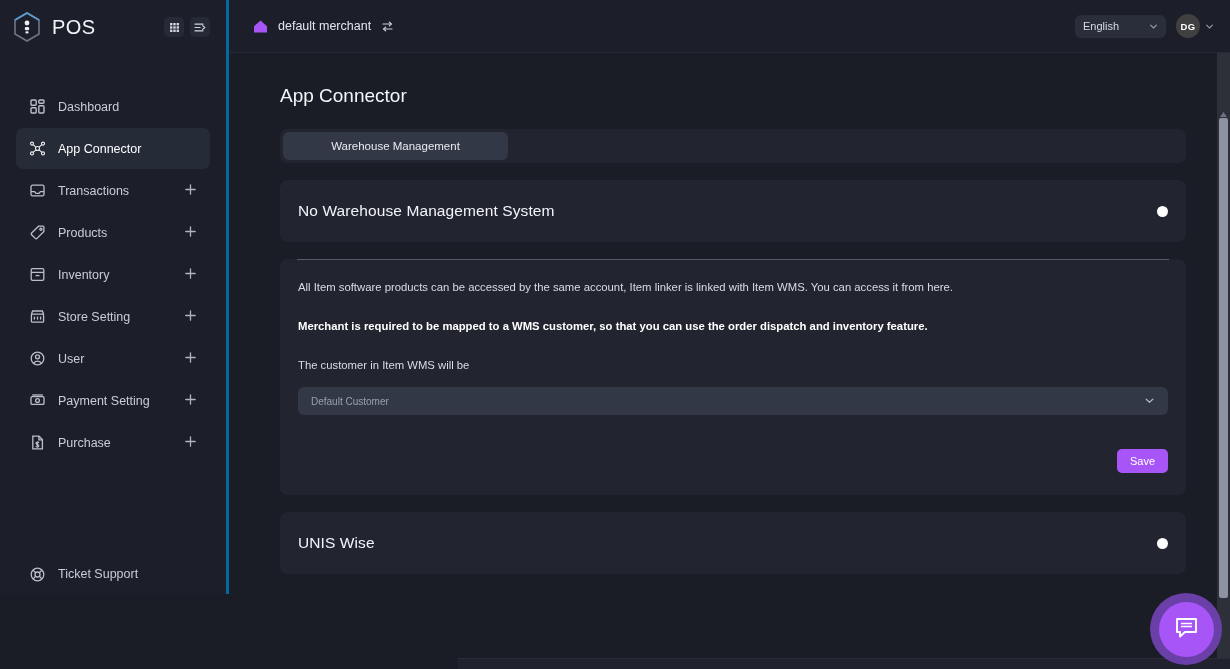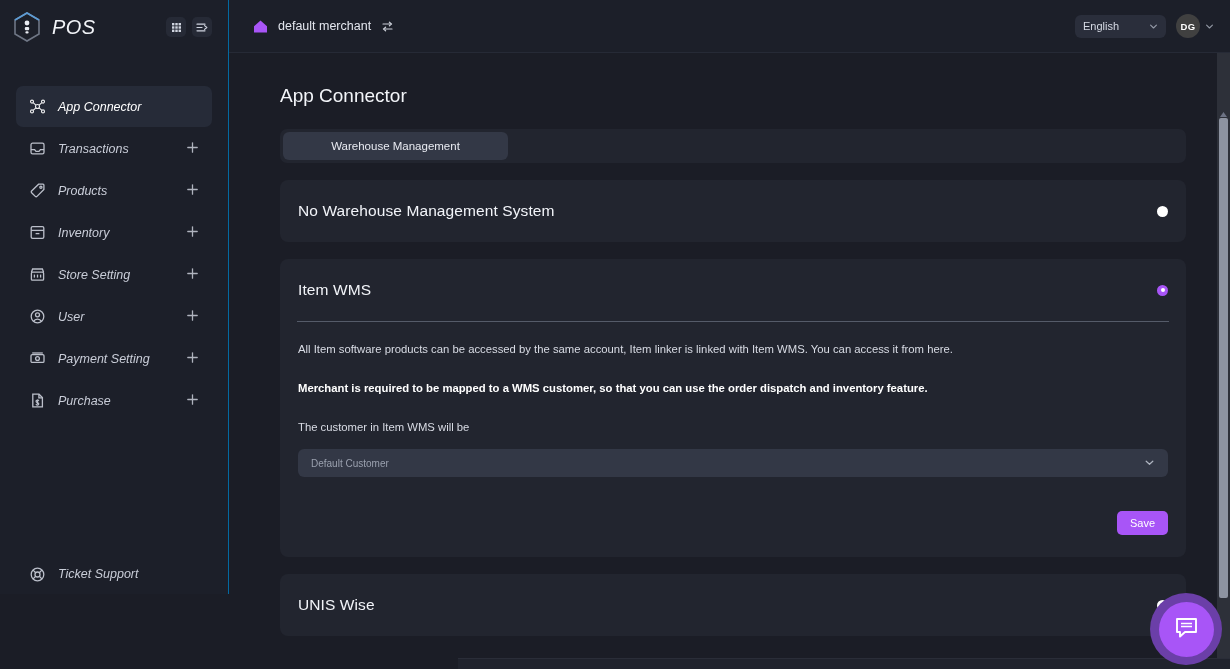--- a/index.html
+++ b/index.html
@@ -8,25 +8,24 @@
     background: #1b1d26;
     font-family: "Liberation Sans", sans-serif;
     overflow: hidden;
   }
   .app { position: relative; width: 1230px; height: 669px; display: flex; }
 
   
   .sidebar {
     width: 229px; height: 594px;
     background: #1c1f29;
-    border-right: 1px solid #0369a1;
+    border-right: 3px solid #0369a1;
     display: flex; flex-direction: column;
     flex: 0 0 229px;
     position: relative;
-    font-style: italic;
   }
   .brand {
     height: 54px; display: flex; align-items: center;
     padding-left: 10px; gap: 8px;
   }
   .logo-hex { width: 34px; height: 34px; display: block; }
   .brand-name {
     color: #f2f4f8; font-size: 20px; letter-spacing: .4px;
   }
   .brand-tools { margin-left: auto; display: flex; gap: 6px; padding-right: 16px; }
@@ -236,20 +235,31 @@
               </g>
               <polyline points="8.6,3.6 10.8,5.5 8.6,7.4" fill="none" stroke="#cfd4df" stroke-width="1.2" stroke-linecap="round" stroke-linejoin="round"></polyline>
             </svg>
           </span>
         </div>
       </div>
     </div>
 
     <nav class="nav">
 
+      <div class="nav-item">
+        <span>
+          <svg class="nav-ico" viewBox="0 0 17 17" fill="none" stroke="#c9cdd8" stroke-width="1.4">
+            <rect x="2" y="2" width="5.2" height="5.2" rx="1"></rect>
+            <rect x="9.8" y="2" width="5.2" height="3.2" rx="1"></rect>
+            <rect x="2" y="9.8" width="5.2" height="5.2" rx="1"></rect>
+            <rect x="9.8" y="7.8" width="5.2" height="7.2" rx="1"></rect>
+          </svg>
+        </span>
+        <span class="nav-label">Dashboard</span>
+      </div>
 
       <div class="nav-item active">
         <span>
           <svg class="nav-ico" viewBox="0 0 17 17" fill="none" stroke="#ffffff" stroke-width="1.1">
             <circle cx="8.5" cy="8.5" r="2"></circle>
             <circle cx="3" cy="3.6" r="1.5"></circle>
               <circle cx="14" cy="3.6" r="1.5"></circle>
             <circle cx="3" cy="13.4" r="1.5"></circle>
               <circle cx="14" cy="13.4" r="1.5"></circle>
             <line x1="6.9" y1="7.1" x2="4.1" y2="4.7"></line>
@@ -450,24 +460,20 @@
       </div>
 
       <div class="card">
         <div class="card-head">
           <h2 class="card-title">No Warehouse Management System</h2>
           <span class="radio off"></span>
         </div>
       </div>
 
       <div class="card">
-        <div class="card-head">
-          <h2 class="card-title">Item WMS</h2>
-          <span class="radio on"></span>
-        </div>
         <div class="divider"></div>
         <div class="card-body">
           <p class="para">All Item software products can be accessed by the same account, Item linker is linked with Item WMS. You can access it from here.</p>
           <p class="para bold">Merchant is required to be mapped to a WMS customer, so that you can use the order dispatch and inventory feature.</p>
           <p class="para last">The customer in Item WMS will be</p>
 
           <div class="select">
             <span class="select-value">Default Customer</span>
             <span>
               <svg class="chev" viewBox="0 0 11 11" fill="none" stroke="#c4cad6" stroke-width="1.2" stroke-linecap="round" stroke-linejoin="round">

